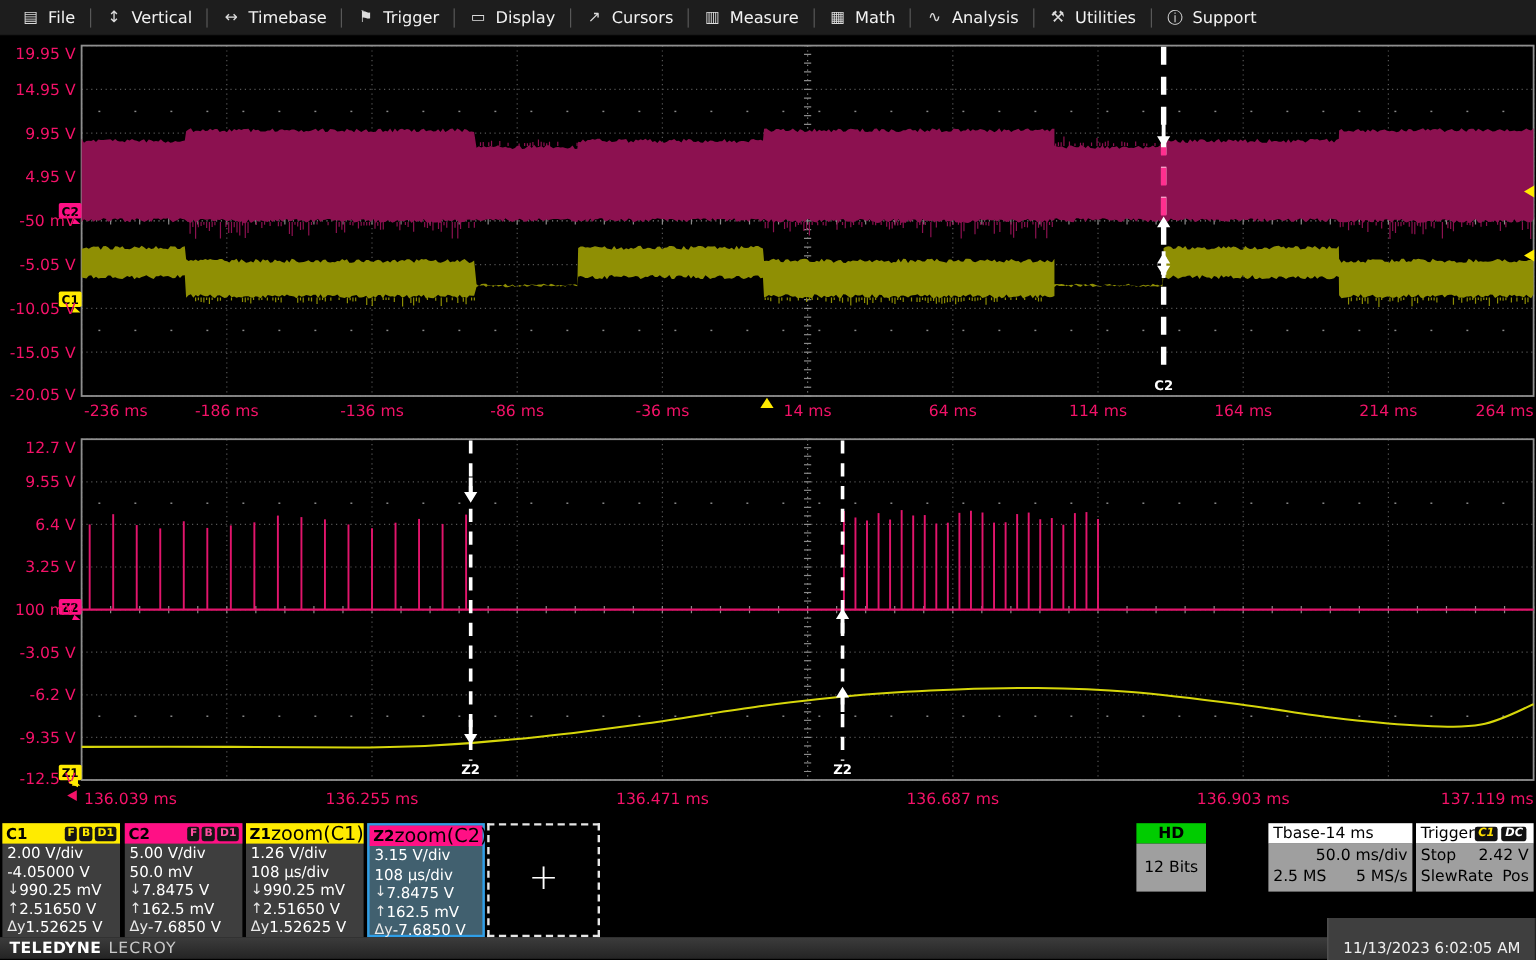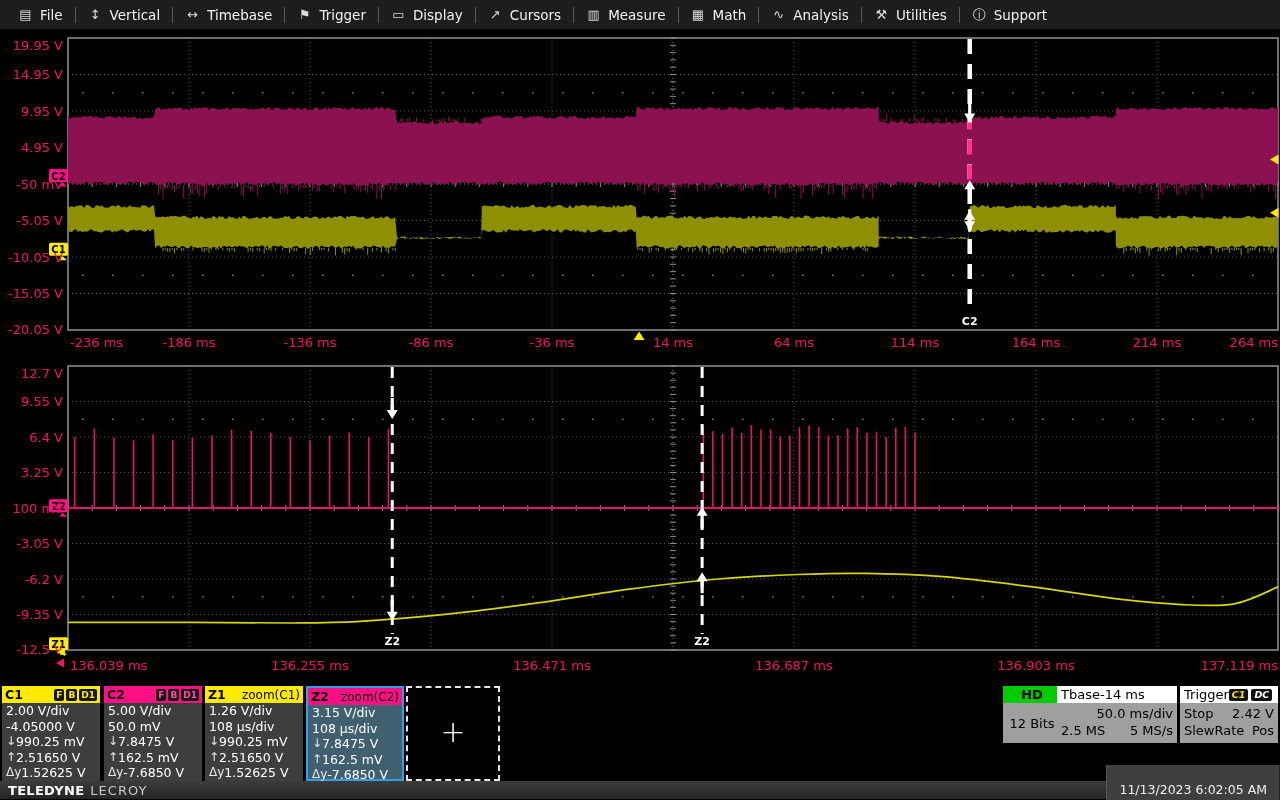--- a/index.html
+++ b/index.html
@@ -17,21 +17,21 @@
   #scope-svg{position:absolute;top:30px;left:0;}
   #scope-svg text{font-family:"DejaVu Sans","Liberation Sans",sans-serif;}
 
   
   .desc-row{position:absolute;top:686px;left:0;width:1280px;height:96px;}
   .desc-box{position:absolute;top:0;width:98px;height:95px;background:#3e3e3e;box-sizing:border-box;}
   .desc-box.selected{border:2px solid #2f9fe8;background:#41606f;}
   .desc-head{height:17px;display:flex;align-items:center;justify-content:space-between;
     padding:0 3px;box-sizing:border-box;}
   .desc-id{font-weight:bold;font-size:12.5px;color:#000;}
-  .desc-title{font-size:12px;color:#000;}
+  .desc-title{font-size:16px;color:#000;}
   .badges{display:flex;gap:2px;}
   .badge{background:#151515;font-size:9px;font-weight:bold;padding:0 2px;border-radius:2px;
     height:12px;line-height:12px;}
   .desc-line{display:flex;justify-content:flex-start;padding:0 4px;font-size:12.5px;
     color:#fff;height:15.5px;line-height:15.5px;}
   .desc-key{color:#e8e8e8;font-size:12px;}
 
   .add-box{position:absolute;left:406px;top:0;width:94px;height:95px;border:2px dashed #e6e6e6;
     box-sizing:border-box;background:#000;display:flex;align-items:center;justify-content:center;}
   .add-plus{color:#fff;font-size:30px;font-weight:200;line-height:1;margin-top:-4px;}
@@ -645,21 +645,21 @@
       <text x="1278" y="670" fill="#f31268" font-size="13" text-anchor="end" font-weight="normal">137.119 ms</text>
       <path d="M57,652 L65,648 L65,656 Z" fill="#ffeb00"></path>
       <path d="M56,663 L64,658.5 L64,667.5 Z" fill="#f31268"></path>
     </svg>
 
   <div class="desc-row" id="desc-row">
     <div class="add-box">
       <span class="add-plus">+</span>
     </div>
 
-    <div class="acq-box" style="left:1003px;width:58px;">
+    <div class="acq-box" style="left:947px;width:58px;">
       <div class="acq-head bold" id="hd-head" style="background: rgb(0, 204, 0);">HD</div>
       <div class="acq-body center">12 Bits</div>
     </div>
 
     <div class="acq-box" style="left:1057px;width:120px;">
       <div class="acq-head">
         <span>Tbase</span>
         <span>-14 ms</span>
       </div>
       <div class="acq-body">

